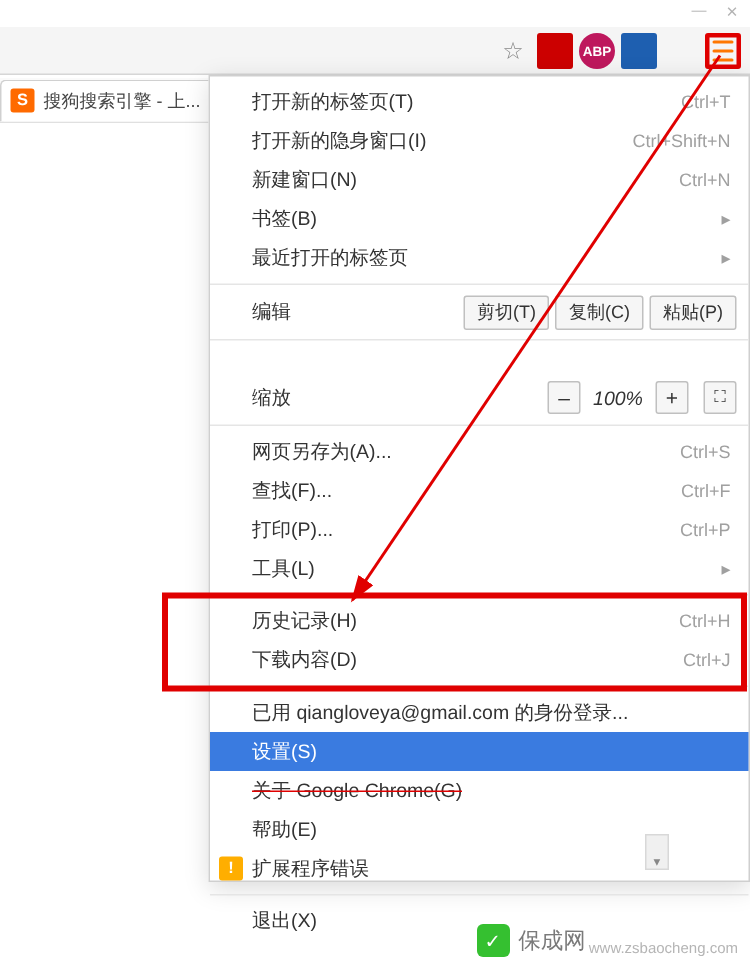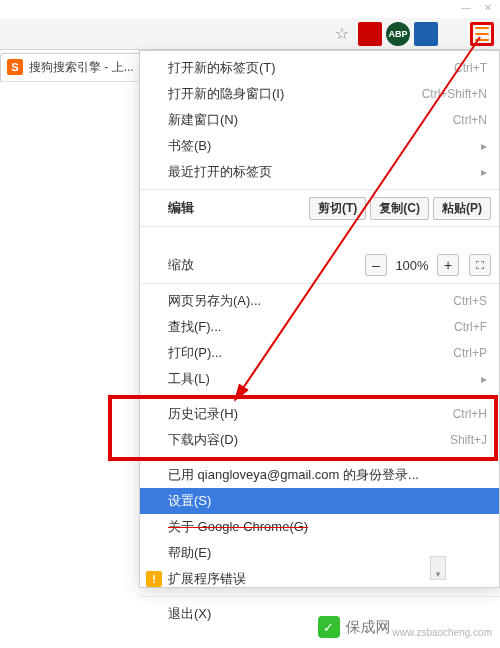--- a/index.html
+++ b/index.html
@@ -5,45 +5,45 @@
   * { box-sizing: border-box; margin: 0; padding: 0; font-family: "Microsoft YaHei", Arial, sans-serif; }
   html, body { width: 500px; height: 648px; background: #fff; position: relative; overflow: hidden; }
 
   .window-controls { position: absolute; top: 2px; right: 4px; display: flex; gap: 6px; opacity: .3; font-size: 10px; }
   .window-controls span { display: inline-block; width: 16px; text-align: center; }
 
   .toolbar { position: absolute; top: 18px; left: 0; right: 0; height: 32px; background: #f5f5f5; border-bottom: 1px solid #d6d6d6; display: flex; align-items: center; justify-content: flex-end; padding: 0 4px 0 0; }
   .toolbar .ext { width: 24px; height: 24px; margin: 0 2px; display: flex; align-items: center; justify-content: center; font-size: 11px; color: #fff; border-radius: 2px; }
   .toolbar .star { color: #888; font-size: 16px; }
   .toolbar .red-block { background: #c00; }
-  .toolbar .red-circle { background: #14532d; border-radius: 50%; font-size: 9px; font-weight: bold; }
+  .toolbar .red-circle { background: #be185d; border-radius: 50%; font-size: 9px; font-weight: bold; }
   .toolbar .blue-square { background: #1e5fb0; }
   .toolbar .hamburger { border: 3px solid #e00000; padding: 2px; }
   .toolbar .hamburger-inner { width: 18px; height: 14px; display: flex; flex-direction: column; justify-content: space-between; }
   .toolbar .hamburger-inner span { display: block; height: 2px; background: #ff7700; border-radius: 1px; }
 
   .tab-bar { position: absolute; top: 52px; left: 0; right: 0; height: 30px; display: flex; align-items: center; background: #fafafa; border-bottom: 1px solid #e0e0e0; }
   .tab { display: flex; align-items: center; height: 28px; padding: 0 22px 0 6px; background: #fff; border: 1px solid #d0d0d0; border-bottom: none; border-radius: 4px 4px 0 0; position: relative; font-size: 12px; color: #444; }
   .tab .favicon { width: 16px; height: 16px; background: #ff6a00; color: #fff; font-weight: bold; font-size: 11px; display: flex; align-items: center; justify-content: center; margin-right: 6px; border-radius: 2px; }
   .tab .close-x { position: absolute; right: 6px; font-size: 12px; color: #999; }
 
   .menu { position: absolute; top: 50px; left: 139px; right: 0; bottom: 60px; background: #fff; border: 1px solid #cfcfcf; box-shadow: 0 4px 16px rgba(0,0,0,.15); padding: 4px 0; font-size: 13px; color: #333; }
   .menu .item { display: flex; align-items: center; height: 26px; padding: 0 12px 0 28px; position: relative; cursor: default; }
   .menu .item .shortcut { margin-left: auto; color: #a0a0a0; font-size: 12px; }
   .menu .sep { height: 1px; background: #e5e5e5; margin: 4px 0; }
   .menu .item.selected { background: #3a7be0; color: #ffffff; }
 
-  .edit-row { display: flex; align-items: center; height: 28px; padding: 0 8px 0 28px; font-weight: bold; }
+  .edit-row { display: flex; align-items: center; height: 28px; padding: 0 8px 0 28px; }
   .edit-row .label { margin-right: auto; font-size: 13px; }
   .edit-row .btn { border: 1px solid #c0c0c0; background: #f6f6f6; font-size: 12px; padding: 2px 8px; margin-left: 4px; border-radius: 2px; cursor: pointer; }
 
   .zoom-row { display: flex; align-items: center; height: 28px; padding: 0 8px 0 28px; margin-top: 24px; }
   .zoom-row .label { margin-right: auto; font-size: 13px; }
   .zoom-row .zbtn { width: 22px; height: 22px; border: 1px solid #c0c0c0; background: #f6f6f6; display: flex; align-items: center; justify-content: center; font-size: 14px; margin: 0 2px; cursor: pointer; border-radius: 2px; }
-  .zoom-row .zval { width: 46px; text-align: center; font-size: 13px; }
+  .zoom-row .zval { width: 46px; text-align: center; font-size: 13px; font-style: italic; }
   .zoom-row .fs { width: 22px; height: 22px; border: 1px solid #c0c0c0; background: #f6f6f6; margin-left: 8px; display:flex; align-items:center; justify-content:center; font-size: 11px; border-radius: 2px; cursor:pointer; }
 
   .menu .strike span.lbl { position: relative; }
   .menu .strike span.lbl::after { content: ""; position: absolute; left: 0; right: 0; top: 50%; height: 1px; background: #e00000; }
 
   .warn-icon { position: absolute; left: 6px; width: 16px; height: 16px; background: #ffae00; border-radius: 2px; display: flex; align-items: center; justify-content: center; color: #fff; font-weight: bold; font-size: 11px; }
 
   .red-box { position: absolute; border: 4px solid #e00000; pointer-events: none; }
   .box-settings { top: 395px; left: 108px; width: 390px; height: 66px; }
 
@@ -149,21 +149,21 @@
   </div>
 
   <div class="sep"></div>
 
   <div class="item">
     <span class="lbl">历史记录(H)</span>
     <span class="shortcut">Ctrl+H</span>
   </div>
   <div class="item">
     <span class="lbl">下载内容(D)</span>
-    <span class="shortcut">Shift+J</span>
+    <span class="shortcut">Ctrl+J</span>
   </div>
 
   <div class="sep"></div>
 
   <div class="item">
     <span class="lbl">已用 qiangloveya@gmail.com 的身份登录...</span>
   </div>
   <div class="item selected">
     <span class="lbl">设置(S)</span>
   </div>

